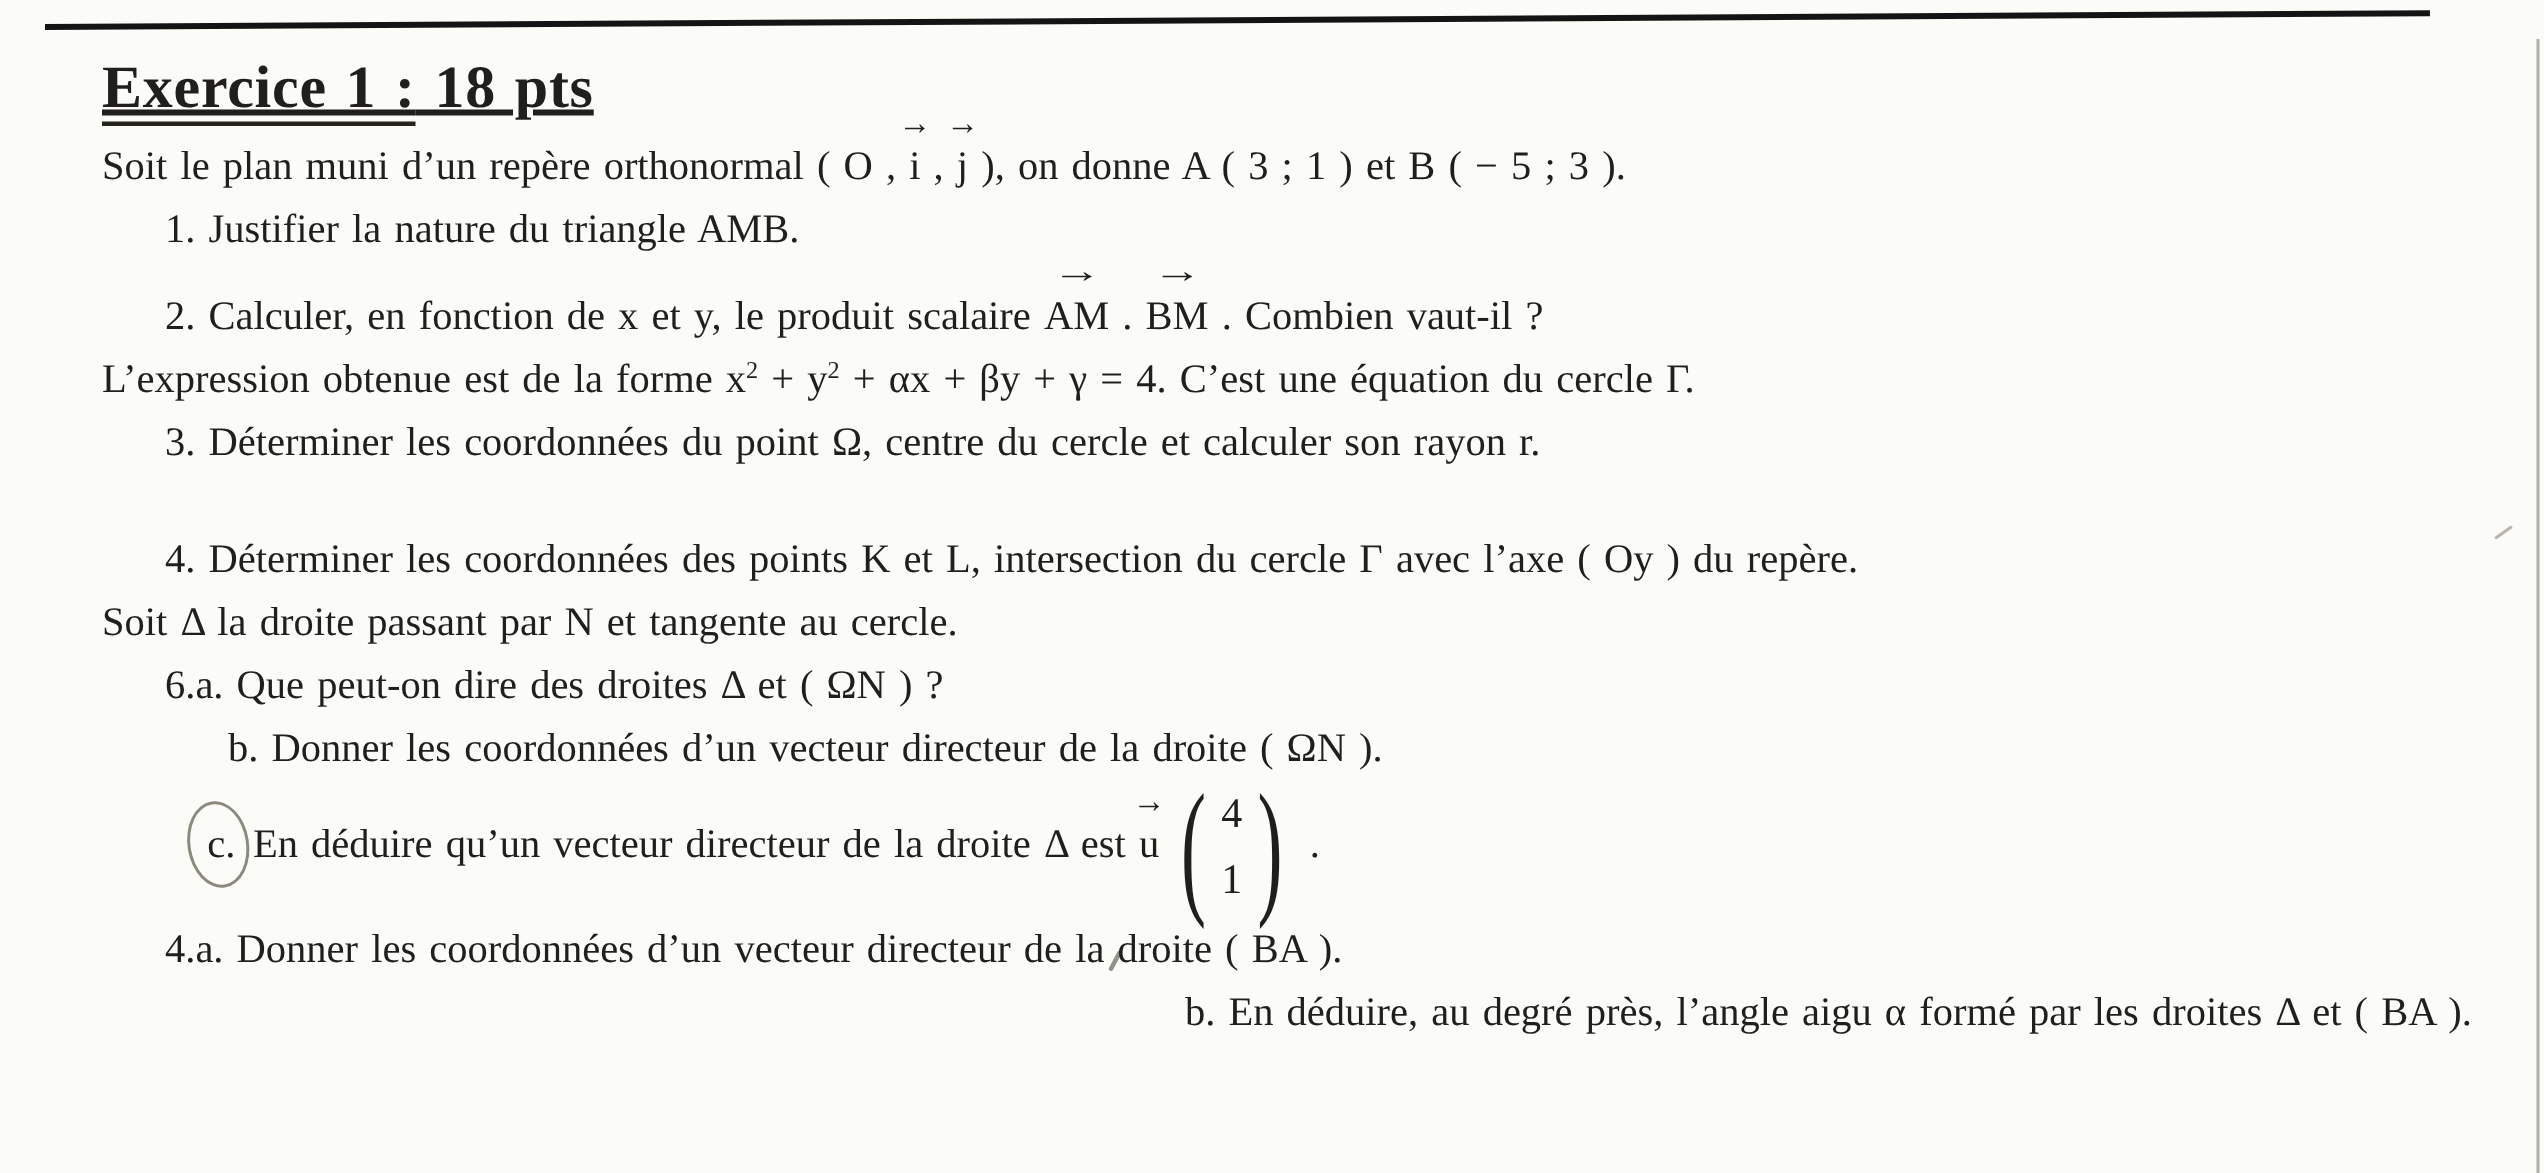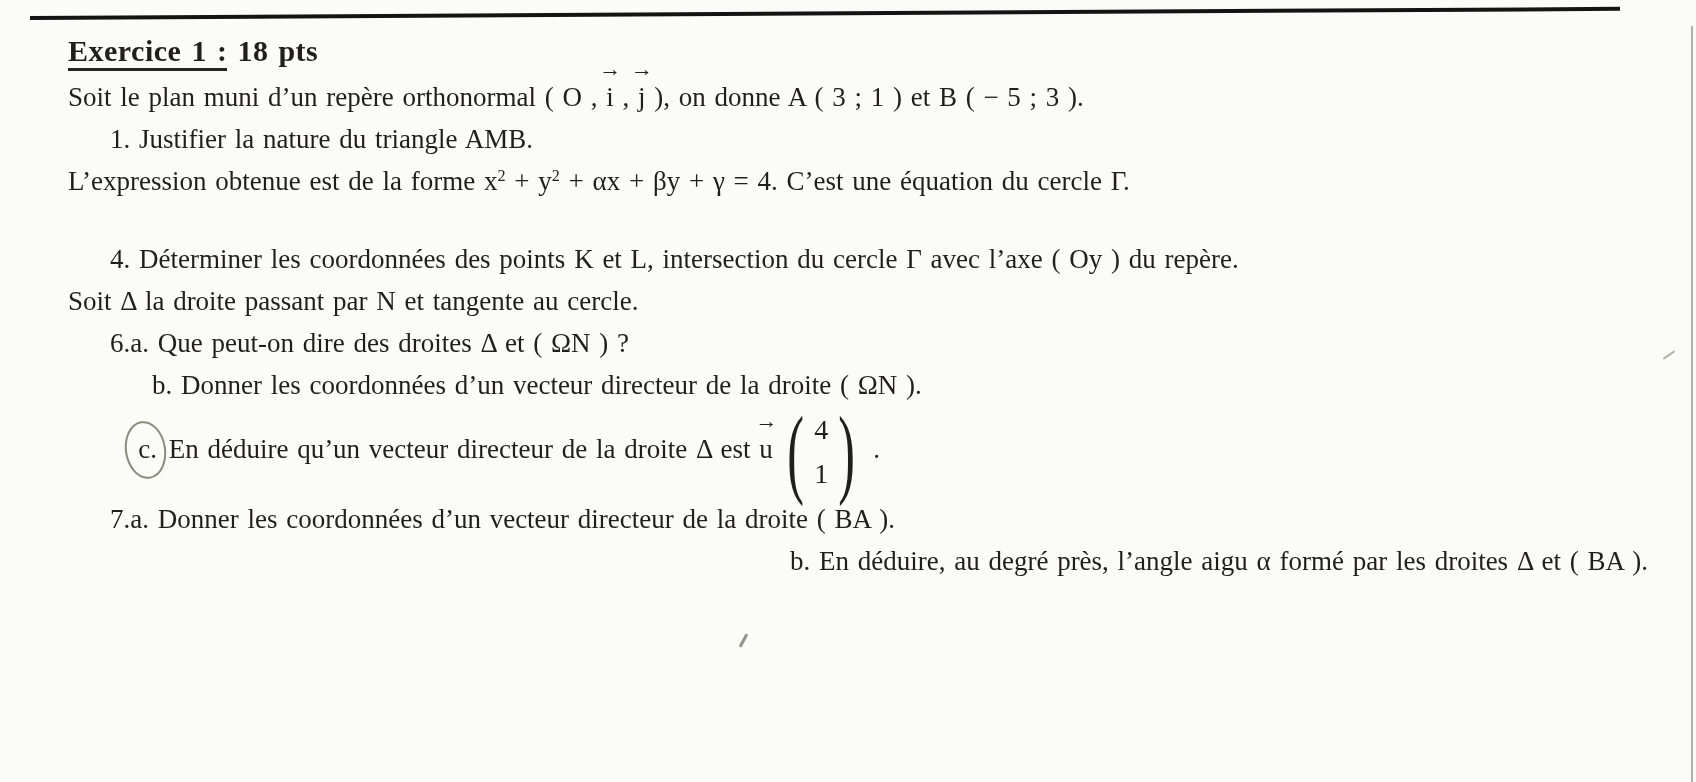--- a/index.html
+++ b/index.html
@@ -35,23 +35,24 @@
     transform: rotate(55deg); border-radius: 2px;
   }
 
   .content {
     position: absolute; left: 68px; top: 34px; width: 1580px;
     font-size: 27px;
     word-spacing: 2px;
   }
   .page-title {
     font-weight: bold;
-    font-size: 30px;
+    font-size: 40px;
     margin-bottom: 8px;
     letter-spacing: .5px;
+    text-decoration: underline;
   }
   .page-title .underlined {
     border-bottom: 3px solid #26231f;
     padding-bottom: 1px;
   }
 
   .line { line-height: 42px; min-height: 42px; }
   .line.gap { margin-top: 16px; }
 
   
@@ -115,29 +116,31 @@
 <div class="pencil-mark-1"></div>
 <div class="pencil-mark-2"></div>
 
 <div class="content">
   <div class="page-title">
     <span class="underlined">Exercice 1 :</span><span> 18 pts</span>
   </div>
   <div>
       <div class="line" style="padding-left: 0px;"><span>Soit le plan muni d’un repère orthonormal ( O , </span><span class="vec">i</span><span> , </span><span class="vec">j</span><span> ), on donne A ( 3 ; 1 ) et B ( − 5 ; 3 ).</span></div>
       <div class="line" style="padding-left: 42px;"><span>1. Justifier la nature du triangle AMB.</span></div>
+      <div class="line gap" style="padding-left: 42px;"><span>2. Calculer, en fonction de x et y, le produit scalaire </span><span class="vec wide">AM</span><span> . </span><span class="vec wide">BM</span><span> . Combien vaut-il ?</span></div>
       <div class="line" style="padding-left: 0px;"><span>L’expression obtenue est de la forme x</span><sup>2</sup><span> + y</span><sup>2</sup><span> + αx + βy + γ = 4. C’est une équation du cercle Γ.</span></div>
+      <div class="line" style="padding-left: 42px;"><span>3. Déterminer les coordonnées du point Ω, centre du cercle et calculer son rayon r.</span></div>
       <div class="line" style="padding-left: 42px; margin-top: 36px;"><span>4. Déterminer les coordonnées des points K et L, intersection du cercle Γ avec l’axe ( Oy ) du repère.</span></div>
       <div class="line" style="padding-left: 0px;"><span>Soit Δ la droite passant par N et tangente au cercle.</span></div>
       <div class="line" style="padding-left: 42px;"><span>6.a. Que peut-on dire des droites Δ et ( ΩN ) ?</span></div>
       <div class="line" style="padding-left: 84px;"><span>b. Donner les coordonnées d’un vecteur directeur de la droite ( ΩN ).</span></div>
       <div class="line" style="padding-left: 67.2px;"><span class="circled">c.</span><span> En déduire qu’un vecteur directeur de la droite Δ est </span><span class="vec">u</span><span class="colvec">
           <span class="paren">(</span>
           <span class="col">
             <span>4</span>
             <span>1</span>
           </span>
           <span class="paren">)</span>
         </span><span> .</span></div>
-      <div class="line" style="padding-left: 42px;"><span>7.a. Donner les coordonnées d’un vecteur directeur de la droite ( BA ).</span></div>
+      <div class="line" style="padding-left: 42px;"><span>4.a. Donner les coordonnées d’un vecteur directeur de la droite ( BA ).</span></div>
       <div class="line" style="padding-left: 84px; text-align: right;"><span>b. En déduire, au degré près, l’angle aigu α formé par les droites Δ et ( BA ).</span></div>
     </div>
 </div>
 
 </body></html>

